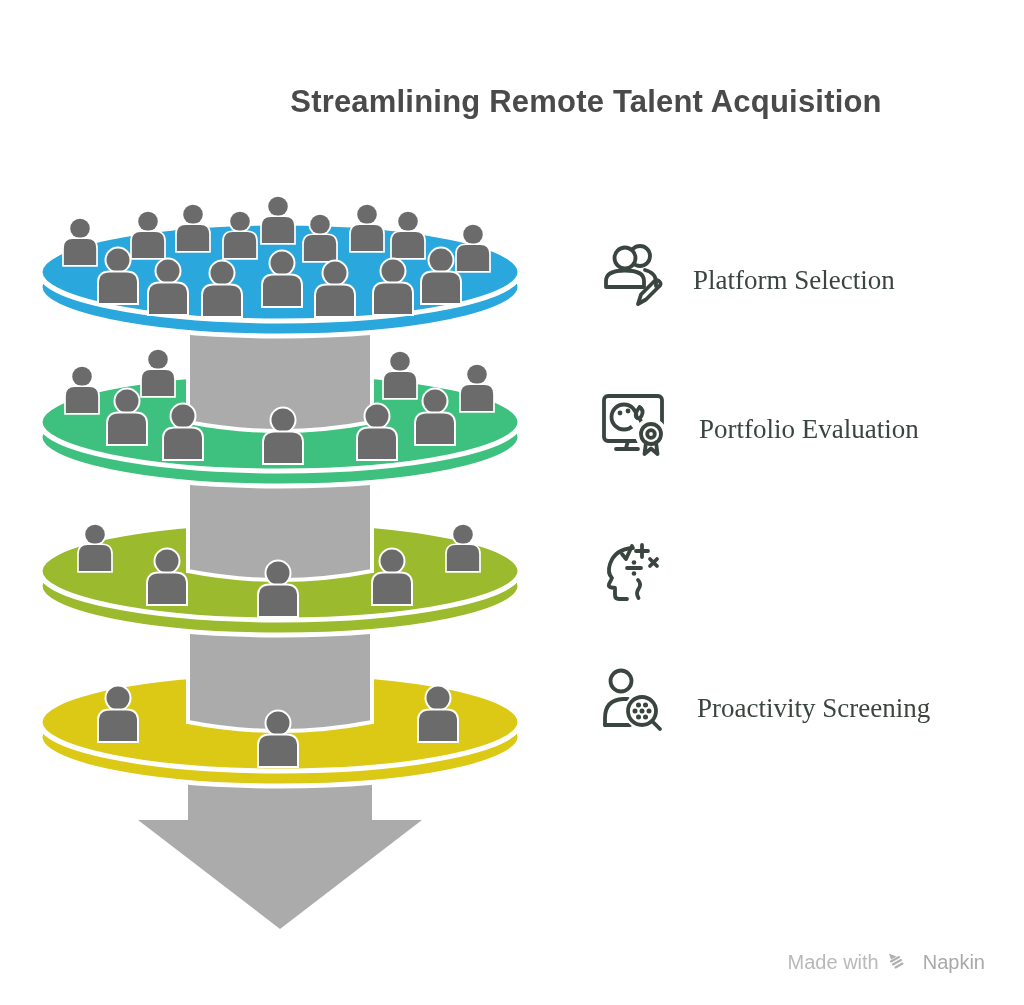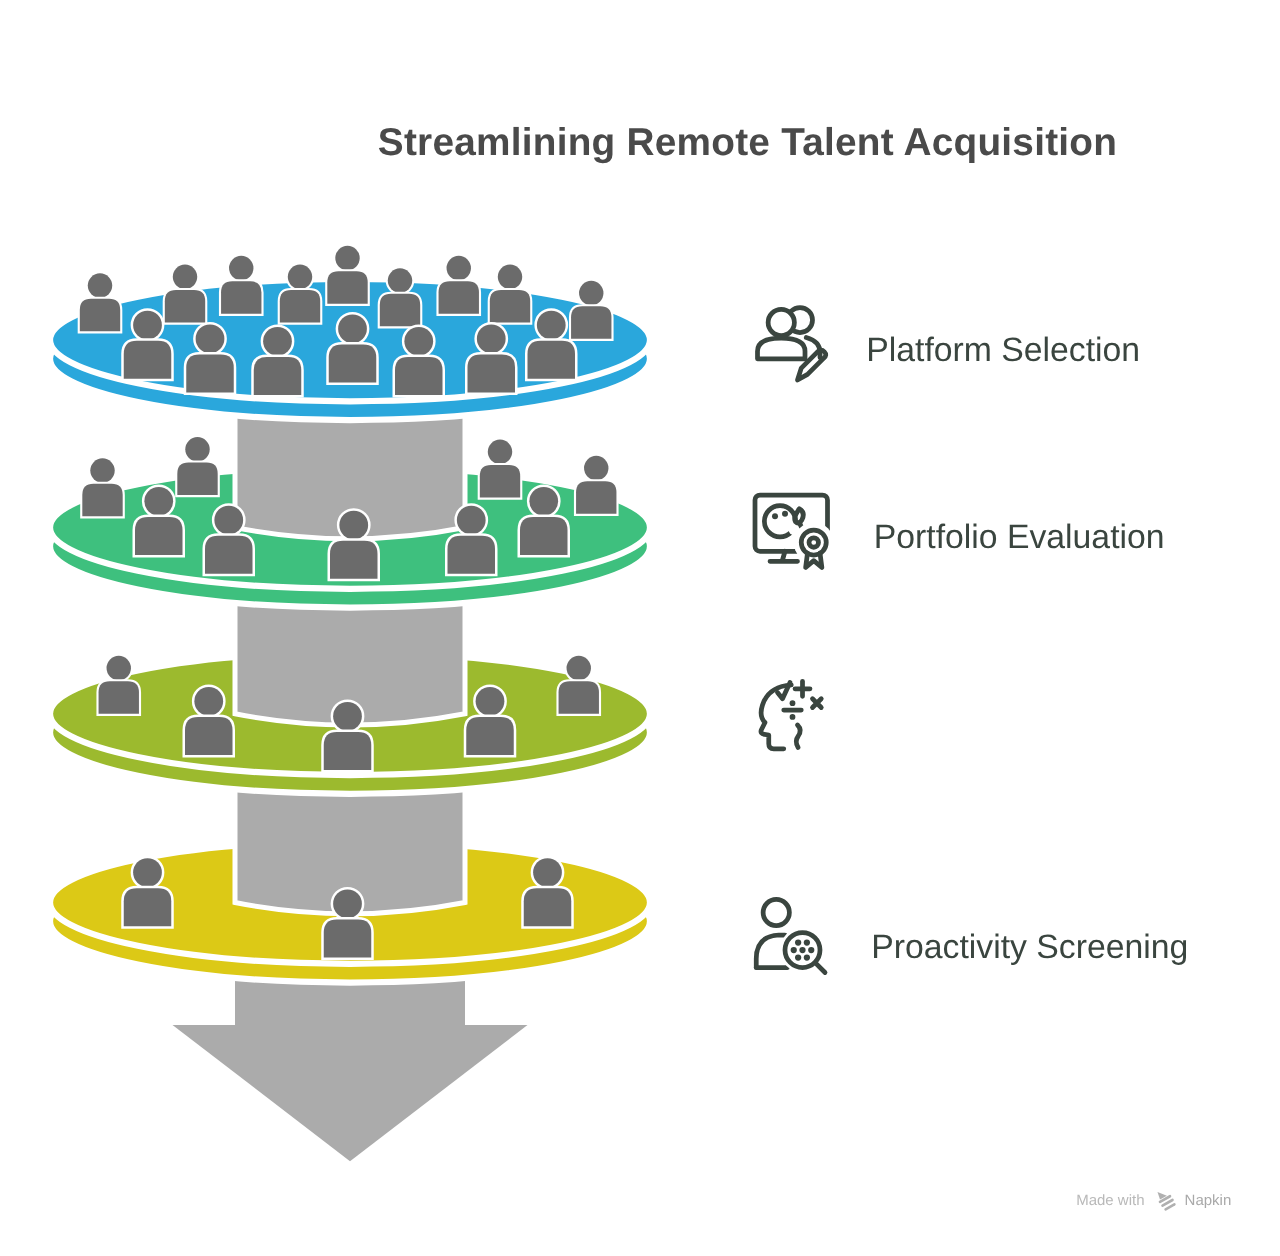--- a/index.html
+++ b/index.html
@@ -1,39 +1,39 @@
 <!DOCTYPE html>
 <html><head>
 <meta charset="utf-8">
 <style>
   html,body{margin:0;padding:0;background:#ffffff;}
   body{width:1024px;height:1005px;position:relative;overflow:hidden;
        font-family:"Liberation Sans",sans-serif;}
   .page{position:absolute;inset:0;}
-  .title{position:absolute;top:84px;left:240px;width:692px;margin:12px;
+  .title{position:absolute;top:84px;left:240px;width:692px;margin:0;
          text-align:center;font-size:31px;font-weight:700;color:#4a4a4a;
          letter-spacing:.2px;}
   .funnel-svg{position:absolute;top:0;left:0;}
   .disk{stroke:#ffffff;stroke-width:5;}
   .seg{stroke:#ffffff;stroke-width:4;}
   .persons{stroke:#ffffff;stroke-width:4;paint-order:stroke;}
   .steps{position:absolute;top:0;left:0;}
   .step{position:absolute;left:595px;height:86px;display:flex;
         align-items:center;gap:22px;}
   .step-icon{flex:0 0 auto;}
   .step-icon .ln{fill:none;stroke:#3a453f;stroke-width:3.8;
                  stroke-linecap:round;stroke-linejoin:round;}
   .step-icon .fl{fill:#3a453f;stroke:none;}
   .step-icon .wh{fill:#ffffff;stroke:none;}
   .step-icon .whln{fill:#ffffff;stroke:#3a453f;stroke-width:3.8;
                    stroke-linecap:round;stroke-linejoin:round;}
-  .step-label{font-size:27px;color:#3a453f;white-space:nowrap;}
+  .step-label{font-size:27px;color:#3a453f;white-space:nowrap;font-family:Liberation Serif, serif;}
   .watermark{position:absolute;top:951px;right:39px;display:flex;
-             align-items:center;gap:7px;font-size:12px;color:#b9b9b9;}
-  .watermark .brand{color:#a9a9a9;font-weight:500;}
+             gap:7px;font-size:20px;color:#b9b9b9;}
+  .watermark .brand{color:#a9a9a9;font-weight:500;margin-left:12px;}
 </style>
 </head>
 <body>
 
 <div class="page">
 
   <h1 class="title">Streamlining Remote Talent Acquisition</h1>
 
   <svg class="funnel-svg" width="560" height="1005" viewBox="0 0 560 1005">
     <defs>
@@ -150,21 +150,21 @@
         <path class="ln" d="M43 44 Q 47 48 43.5 53 Q 40.5 57 43.5 62"></path>
         <path class="ln" d="M27 18 L 31 23 L 37 10"></path>
         <path class="ln" d="M47 9 V 21 M 41 15 H 53"></path>
         <path class="ln" d="M32 32 H 46"></path>
         <circle class="fl" cx="39" cy="26.5" r="2.3"></circle>
         <circle class="fl" cx="39" cy="37.5" r="2.3"></circle>
         <path class="ln" d="M55 23 L 62 30 M 62 23 L 55 30"></path>
       </svg>
     </div>
 
-    <div class="step" style="top:714px">
+    <div class="step" style="top:665px">
       <svg class="step-icon" width="80" height="86" viewBox="0 0 80 86">
         <circle class="ln" cx="26" cy="16" r="10.5"></circle>
         <path class="ln" d="M10 60 V 53 Q 10 35 28 34 L 33 34"></path>
         <path class="ln" d="M10 60 H 35"></path>
         <circle class="wh" cx="47" cy="46" r="18"></circle>
         <circle class="ln" cx="47" cy="46" r="14"></circle>
         <path class="ln" d="M57.5 56.5 L 65 64"></path>
         <circle class="fl" cx="47" cy="46" r="2.5"></circle>
         <circle class="fl" cx="54" cy="46" r="2.5"></circle>
         <circle class="fl" cx="40" cy="46" r="2.5"></circle>

